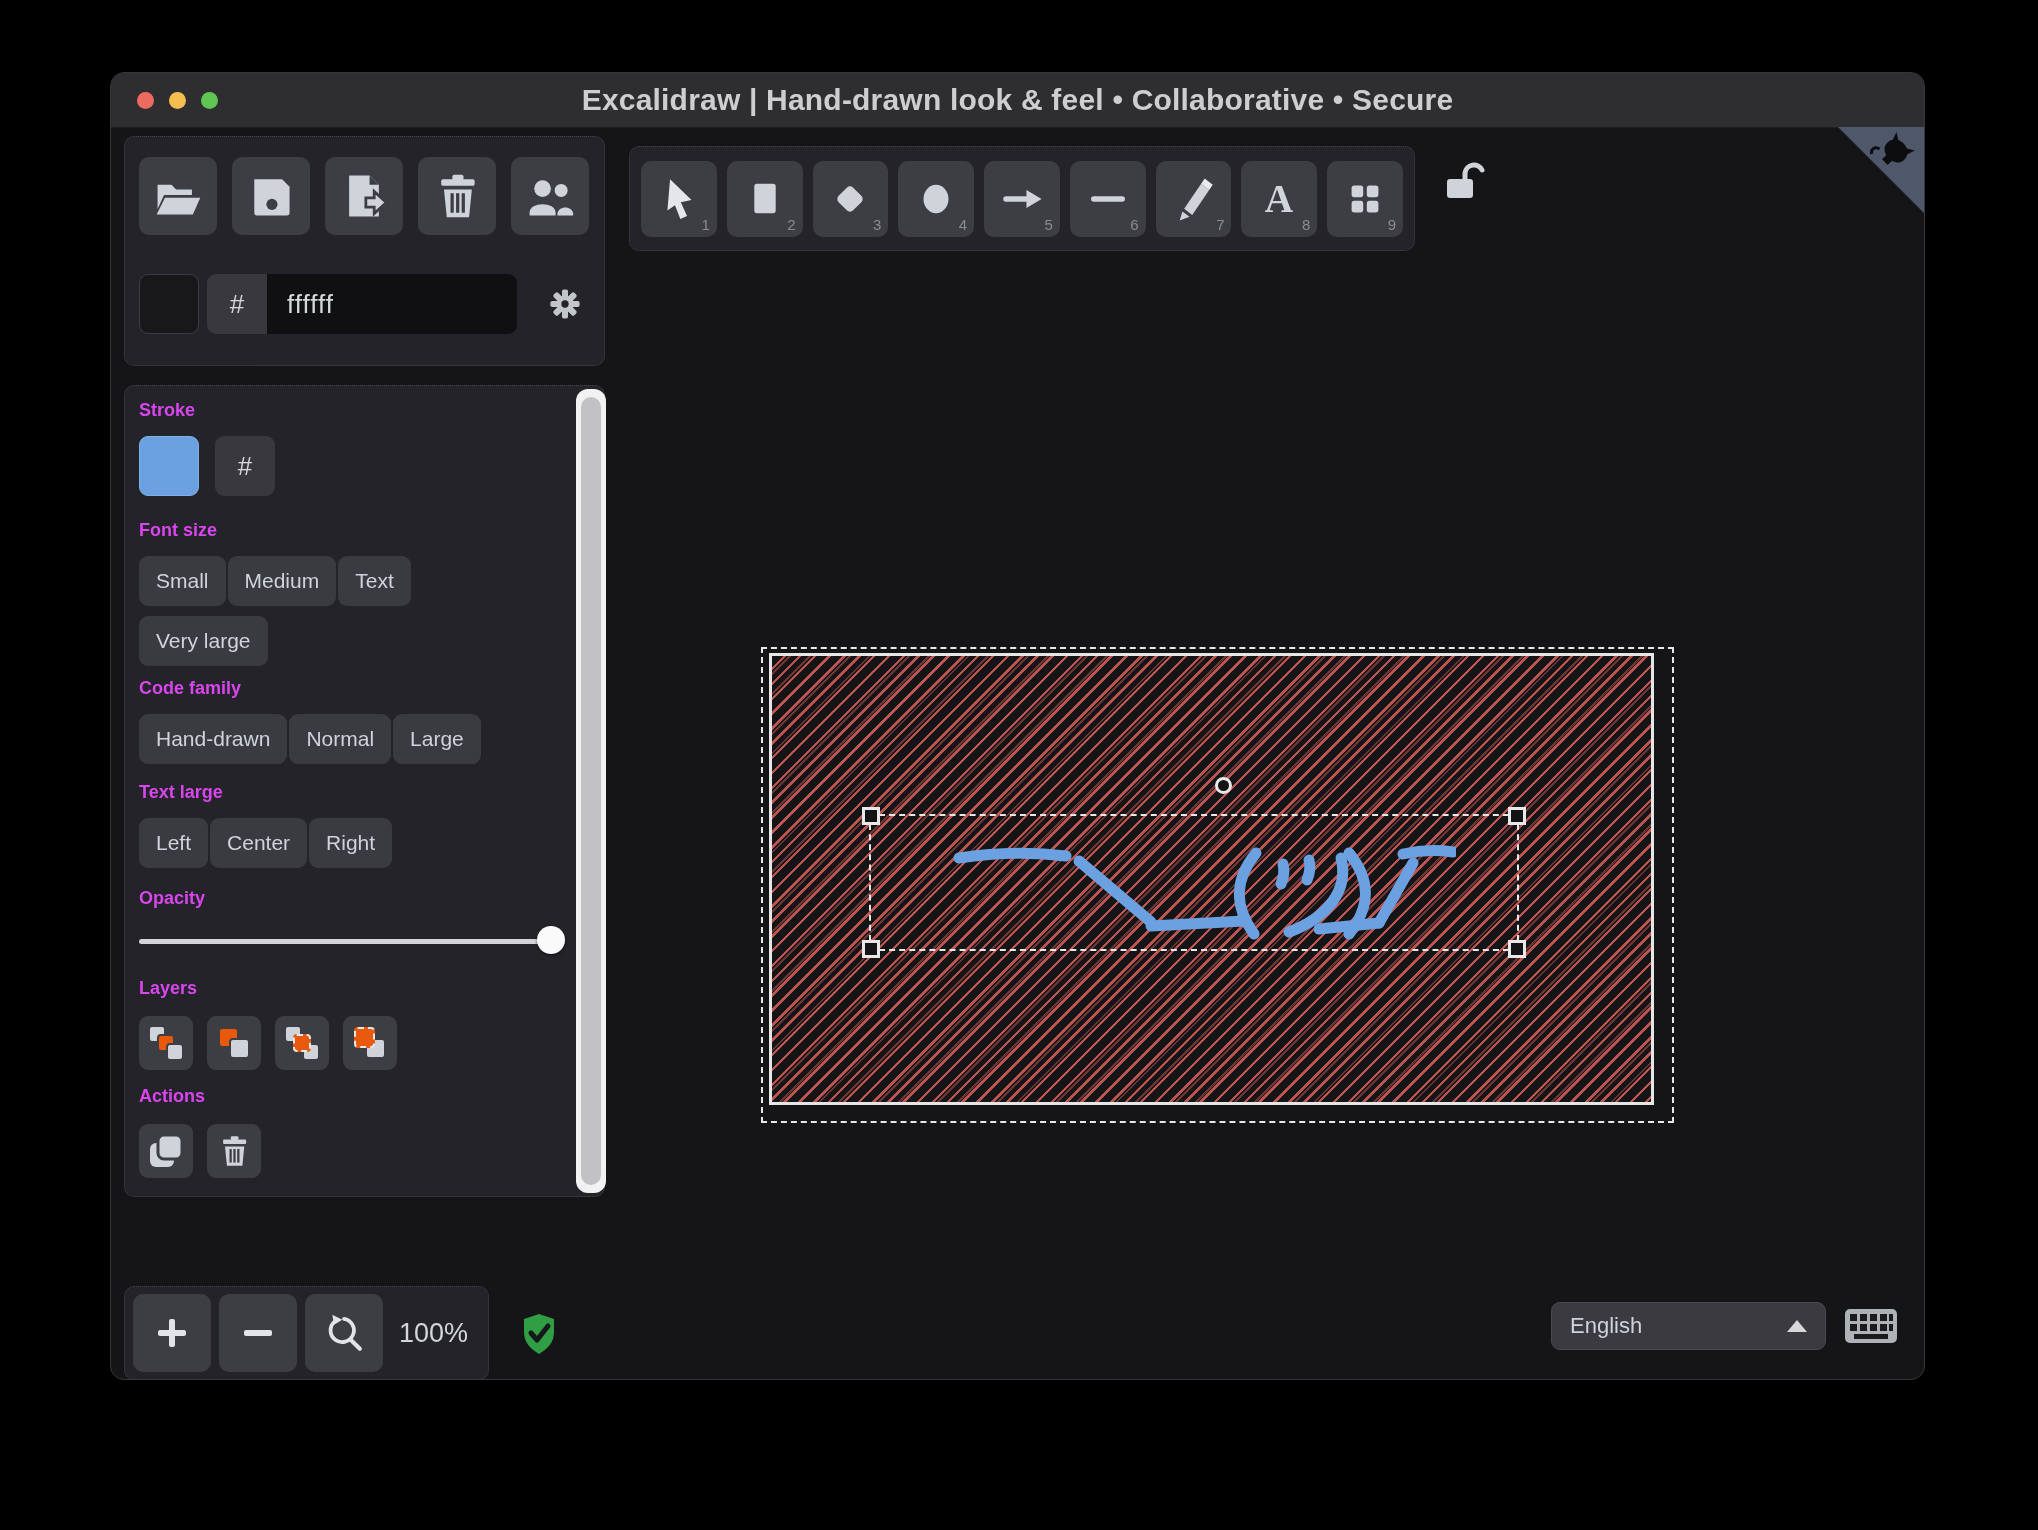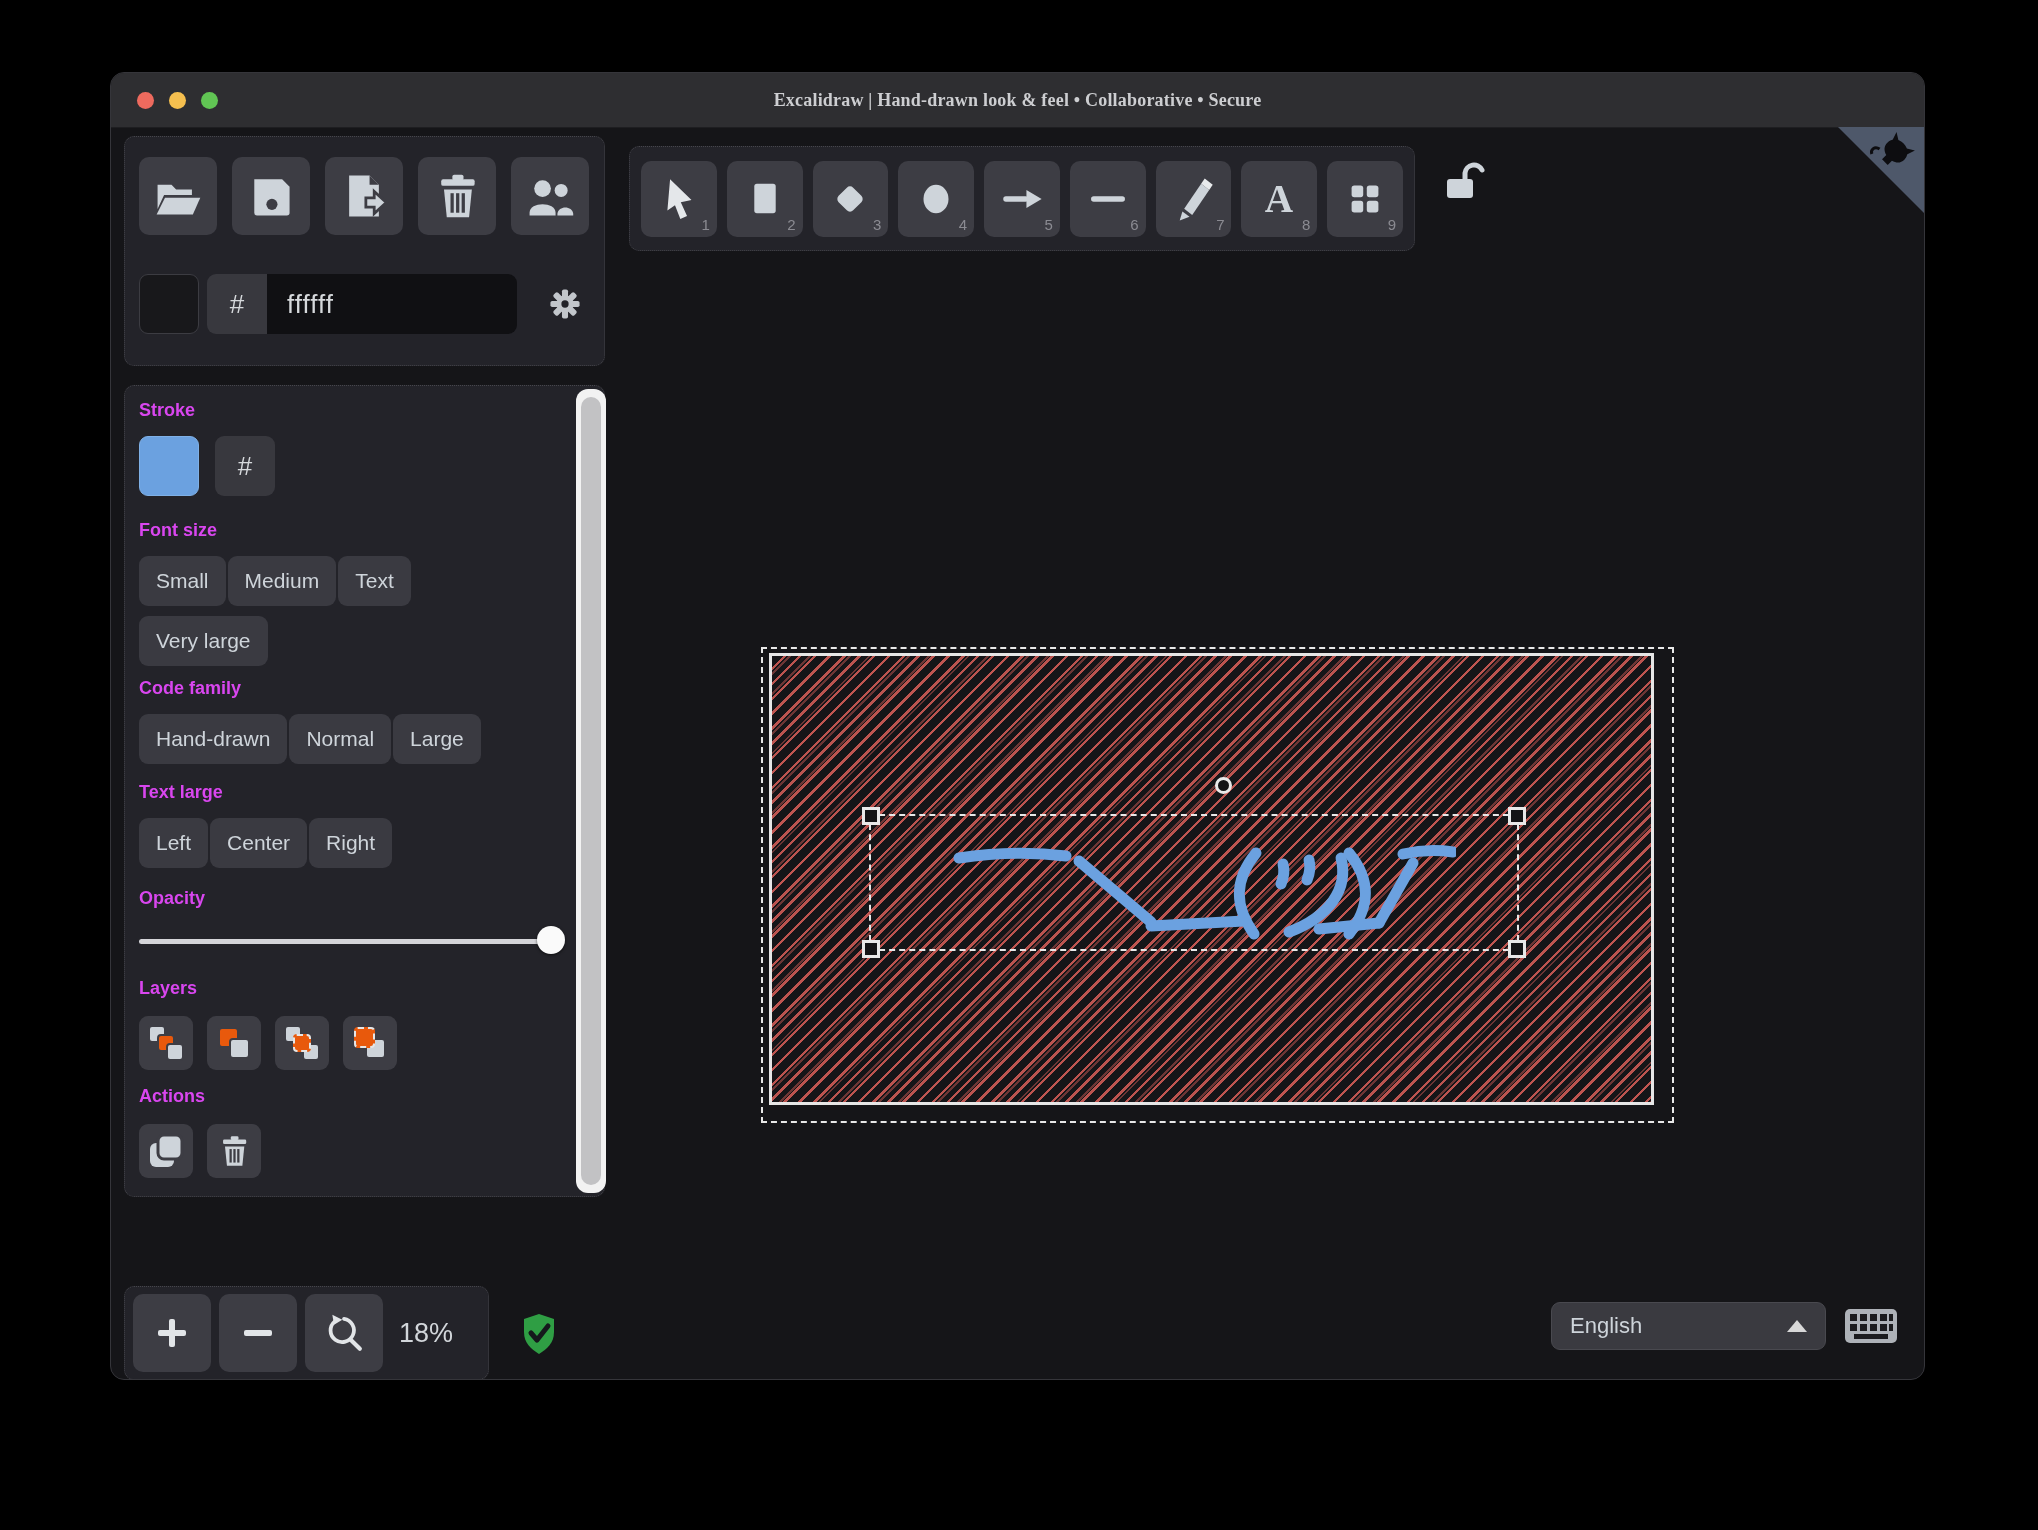--- a/index.html
+++ b/index.html
@@ -4,21 +4,21 @@
 <style>
   html,body{margin:0;padding:0;background:#000;}
   #stage{position:relative;width:2038px;height:1530px;background:#000;overflow:hidden;
          font-family:"Liberation Sans",sans-serif;-webkit-font-smoothing:antialiased;}
   #window{position:absolute;left:110px;top:72px;width:1815px;height:1308px;background:#151518;
           border-radius:14px;overflow:hidden;border:1px solid #35353a;box-sizing:border-box;}
   
   .titlebar{position:absolute;left:0;top:0;width:100%;height:54px;background:#2e2e31;
             border-bottom:1px solid #1e1e21;display:flex;align-items:center;justify-content:center;}
   .tl{position:absolute;width:17px;height:17px;border-radius:50%;top:19px;}
-  .title-text{font-size:18px;font-weight:bold;color:#cdced1;letter-spacing:.2px;font-family:Liberation Serif, serif;}
+  .title-text{font-size:30px;font-weight:bold;color:#cdced1;letter-spacing:.2px;}
   
   .gh-corner{position:absolute;right:0;top:54px;width:0;height:0;
              border-top:86px solid #4e586a;border-left:86px solid transparent;}
   .gh-cat{position:absolute;right:10px;top:60px;transform:rotate(45deg);}
   
   .island{position:absolute;background:#232329;border-radius:10px;border:1px dotted #46464c;box-sizing:border-box;}
   .ibtn{background:#3d3d44;border-radius:10px;display:flex;align-items:center;justify-content:center;position:relative;}
   .dots, .sel{background-image:radial-gradient(rgba(255,255,255,.16) 1.2px,transparent 1.7px);background-size:6px 6px;}
   .sel{background-color:#41414b;}
   
@@ -365,21 +365,21 @@
           <rect x="3" y="14" width="28" height="6" rx="2" fill="#e2e5e8"></rect>
         </svg>
       </div>
       <div class="zbtn">
         <svg width="40" height="40" viewBox="0 0 48 48">
           <path d="M13 10 A14 14 0 1 0 24 7" fill="none" stroke="#e2e5e8" stroke-width="4.5" stroke-linecap="round"></path>
           <polygon points="10,2 12,14 22,8" fill="#e2e5e8"></polygon>
           <path d="M32 32 L43 43" stroke="#e2e5e8" stroke-width="5" stroke-linecap="round"></path>
         </svg>
       </div>
-      <div class="zoomlevel">18%</div>
+      <div class="zoomlevel">100%</div>
     </div>
 
     <div class="shield">
       <svg width="34" height="42" viewBox="0 0 34 42">
         <path d="M17 1 L32 6 V19 C32 30 25 36 17 41 C9 36 2 30 2 19 V6 Z" fill="#2f9e44"></path>
         <path d="M9 20 L15 27 L26 13" fill="none" stroke="#15181c" stroke-width="5" stroke-linecap="round" stroke-linejoin="round"></path>
       </svg>
     </div>
 
     <div class="lang">

